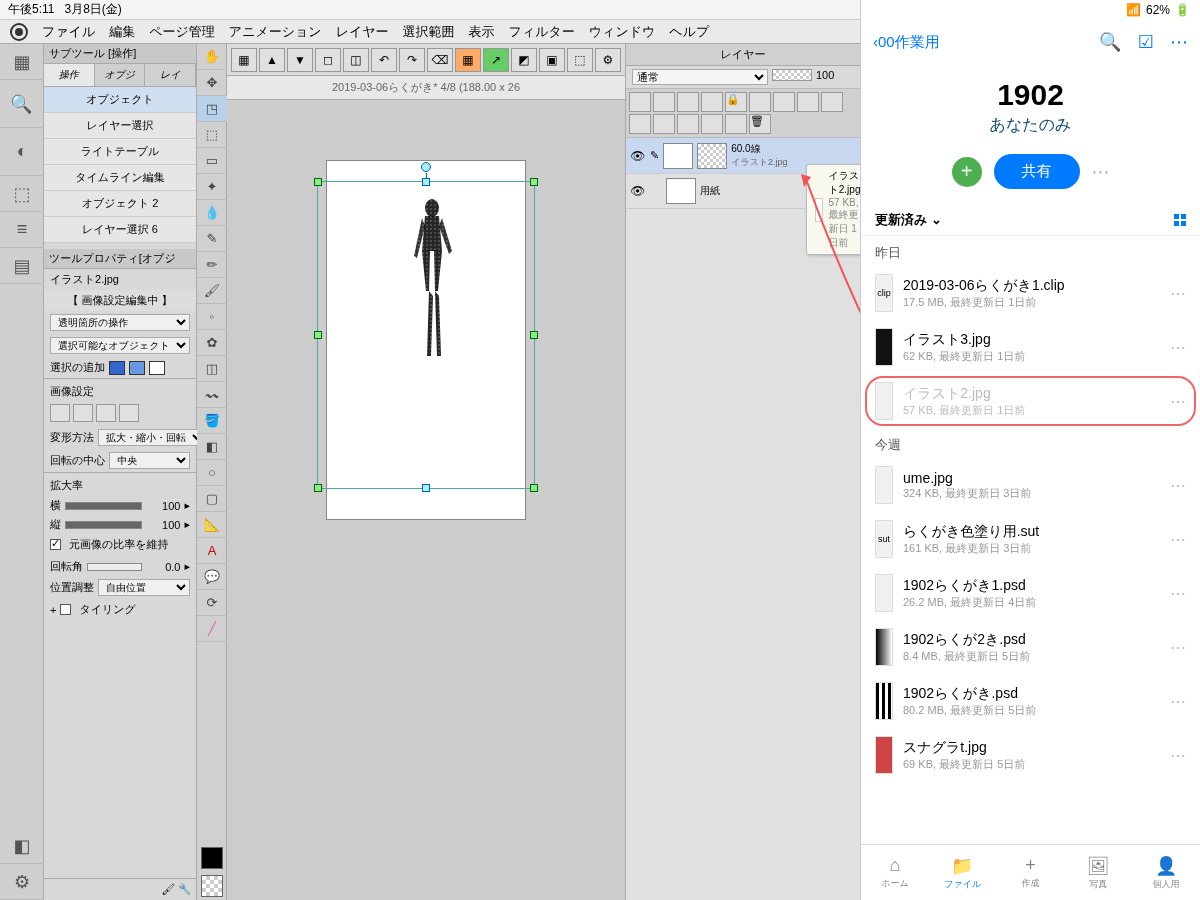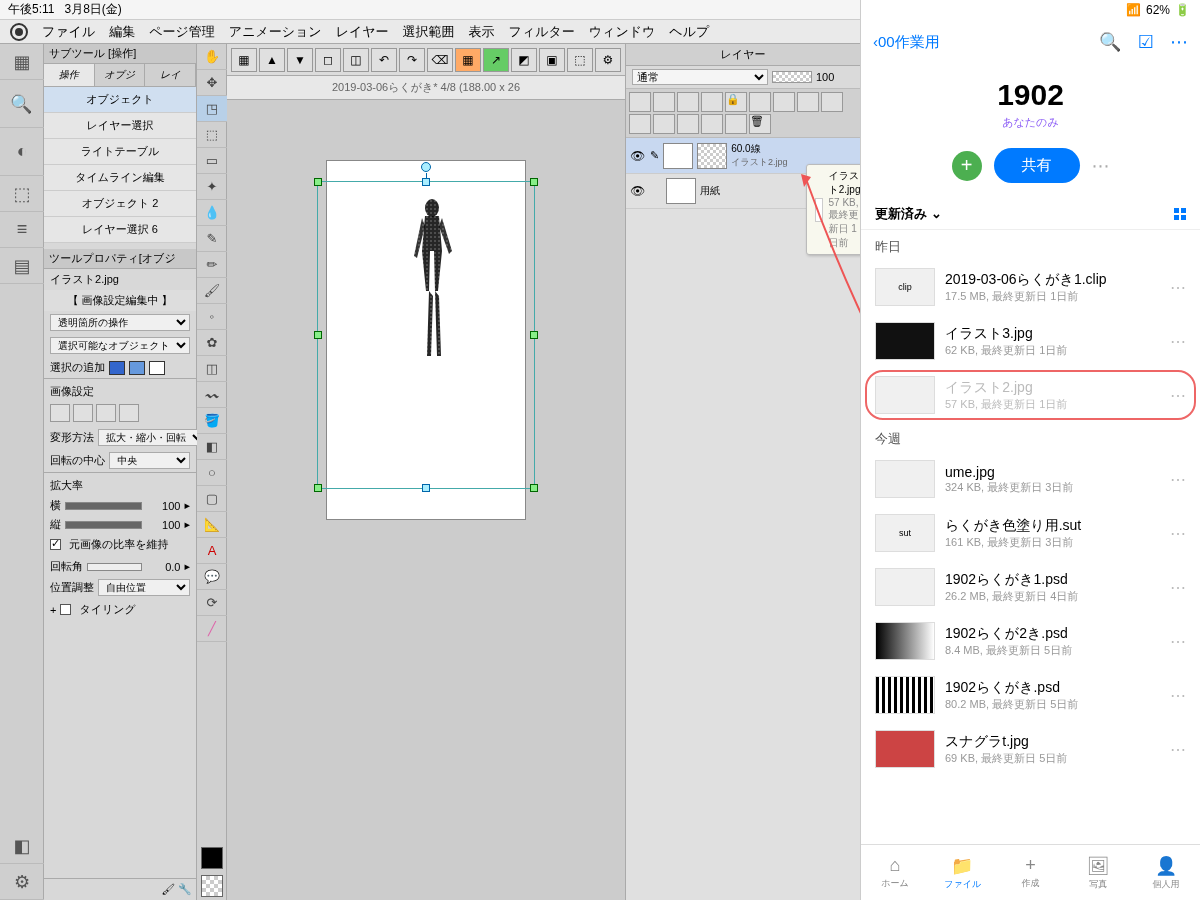--- a/index.html
+++ b/index.html
@@ -62,21 +62,21 @@
 .handle.bc { bottom: -4px; left: 50%; margin-left: -4px; background: #aef; border-color: #06a; }
 .handle.ml { top: 50%; left: -4px; margin-top: -4px; } .handle.mr { top: 50%; right: -4px; margin-top: -4px; }
 .rot { width: 10px; height: 10px; background: #aef; border: 1px solid #06a; border-radius: 50%; position: absolute; top: -20px; left: 50%; margin-left: -5px; }
 .rot::after { content: ""; position: absolute; width: 1px; height: 10px; background: #06a; top: 10px; left: 4px; }
 .figure { position: absolute; top: 35px; left: 75px; width: 60px; height: 200px; }
 .figure svg { width: 100%; height: 100%; }
 
 
 .layer-panel { width: 310px; background: #dadada; border-left: 1px solid #aaa; display: flex; flex-direction: column; font-size: 11px; }
 .layer-hdr { text-align: center; padding: 3px; background: #d0d0d0; border-bottom: 1px solid #aaa; }
-.layer-ctrl { display: flex; align-items: center; padding: 3px 6px; gap: 4px; border-bottom: 1px solid #bbb; }
+.layer-ctrl { display: flex; padding: 3px 6px; gap: 4px; border-bottom: 1px solid #bbb; }
 .layer-ctrl select { flex: 1; font-size: 11px; background: #f5f5f5; border: 1px solid #aaa; }
 .layer-ctrl .num { width: 38px; font-size: 11px; }
 .layer-toolbar { display: flex; flex-wrap: wrap; padding: 3px; gap: 2px; border-bottom: 1px solid #bbb; background: #d0d0d0; }
 .layer-toolbar .lb { width: 22px; height: 20px; background: #e0e0e0; border: 1px solid #999; }
 .layer-list { flex: 1; background: #e0e0e0; overflow: hidden; }
 .layer-row { display: flex; align-items: center; padding: 4px; border-bottom: 1px solid #ccc; gap: 4px; }
 .layer-row.sel { background: #c8d8f0; }
 .layer-row .eye { width: 16px; font-size: 12px; }
 .layer-row .thumb { width: 30px; height: 26px; background: #fff; border: 1px solid #888; }
 .layer-row .lname { flex: 1; font-size: 10px; }
@@ -86,32 +86,32 @@
 .tooltip { position: absolute; background: #f8f8ee; border: 1px solid #bbb; padding: 4px 8px; font-size: 10px; box-shadow: 1px 1px 3px rgba(0,0,0,.2); border-radius: 3px; }
 
 
 .dbx { width: 340px; height: 900px; background: #fff; display: flex; flex-direction: column; border-left: 1px solid #ccc; }
 .ios-status { height: 20px; display: flex; justify-content: flex-end; align-items: center; padding: 0 10px; gap: 5px; font-size: 12px; }
 .dbx-nav { height: 44px; display: flex; align-items: center; justify-content: space-between; padding: 0 12px; }
 .dbx-nav .back { color: #007aff; font-size: 15px; }
 .dbx-nav .actions { display: flex; gap: 16px; color: #007aff; font-size: 18px; }
 .dbx-hero { text-align: center; padding: 14px 0 10px; }
 .dbx-hero h1 { font-size: 30px; font-weight: 700; }
-.dbx-hero .sub { font-size: 11px; color: #8b5cf6; margin-top: 3px; }
+.dbx-hero .sub { font-size: 16px; color: #0c4a6e; margin-top: 3px; }
 .share-row { display: flex; align-items: center; justify-content: center; gap: 12px; padding: 8px 0 16px; }
 .share-btn { background: #007aff; color: #fff; padding: 8px 28px; border-radius: 20px; font-size: 15px; }
 .add-btn { width: 30px; height: 30px; background: #4caf50; border-radius: 50%; color: #fff; display: flex; align-items: center; justify-content: center; font-size: 20px; }
 .more-dots { color: #aaa; font-size: 18px; }
 .sort-row { display: flex; align-items: center; justify-content: space-between; padding: 6px 14px; font-size: 13px; font-weight: 600; border-bottom: 1px solid #eee; }
 .grid-ic { display: grid; grid-template-columns: 5px 5px; grid-template-rows: 5px 5px; gap: 2px; }
 .grid-ic span { background: #007aff; }
 .section-lbl { padding: 8px 14px 4px; font-size: 13px; color: #555; }
 .file-list { flex: 1; overflow: hidden; }
 .file-row { display: flex; align-items: center; padding: 8px 14px; gap: 10px; position: relative; }
-.file-row .fthumb { width: 60px; height: 38px; background: #f0f0f0; border: 1px solid #ddd; flex-shrink: 0; display: flex; align-items: center; justify-content: center; font-size: 9px; }
+.file-row .fthumb { width: 18px; height: 38px; background: #f0f0f0; border: 1px solid #ddd; flex-shrink: 0; display: flex; align-items: center; justify-content: center; font-size: 9px; }
 .file-row .finfo { flex: 1; }
 .file-row .fname { font-size: 14px; }
 .file-row .fmeta { font-size: 11px; color: #999; }
 .file-row .fmore { color: #bbb; font-size: 16px; }
 .file-row.faded .fname, .file-row.faded .fmeta { color: #bbb; }
 .circle-annot { position: absolute; border: 2px solid #e66; border-radius: 18px; pointer-events: none; }
 .arrow-annot { position: absolute; pointer-events: none; }
 
 .tabbar { height: 56px; border-top: 1px solid #ddd; display: flex; }
 .tabbar .titem { flex: 1; display: flex; flex-direction: column; align-items: center; justify-content: center; font-size: 9px; color: #888; gap: 1px; }

